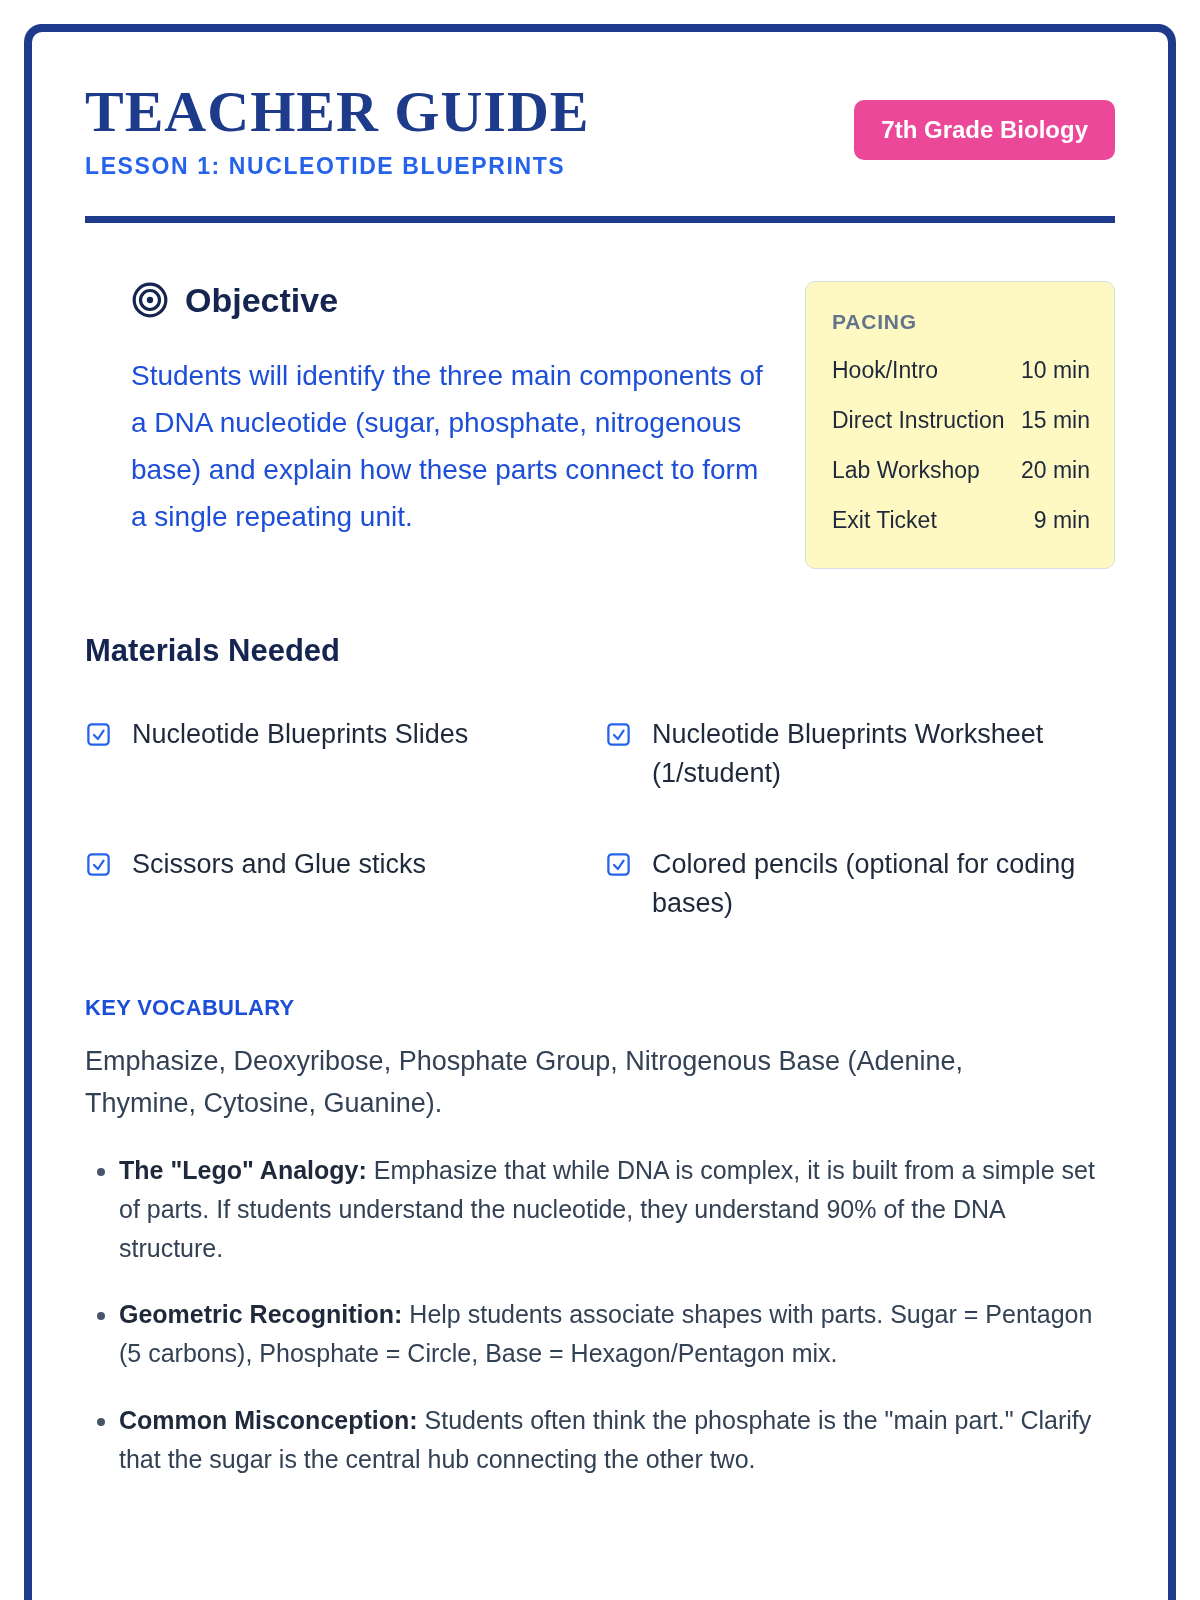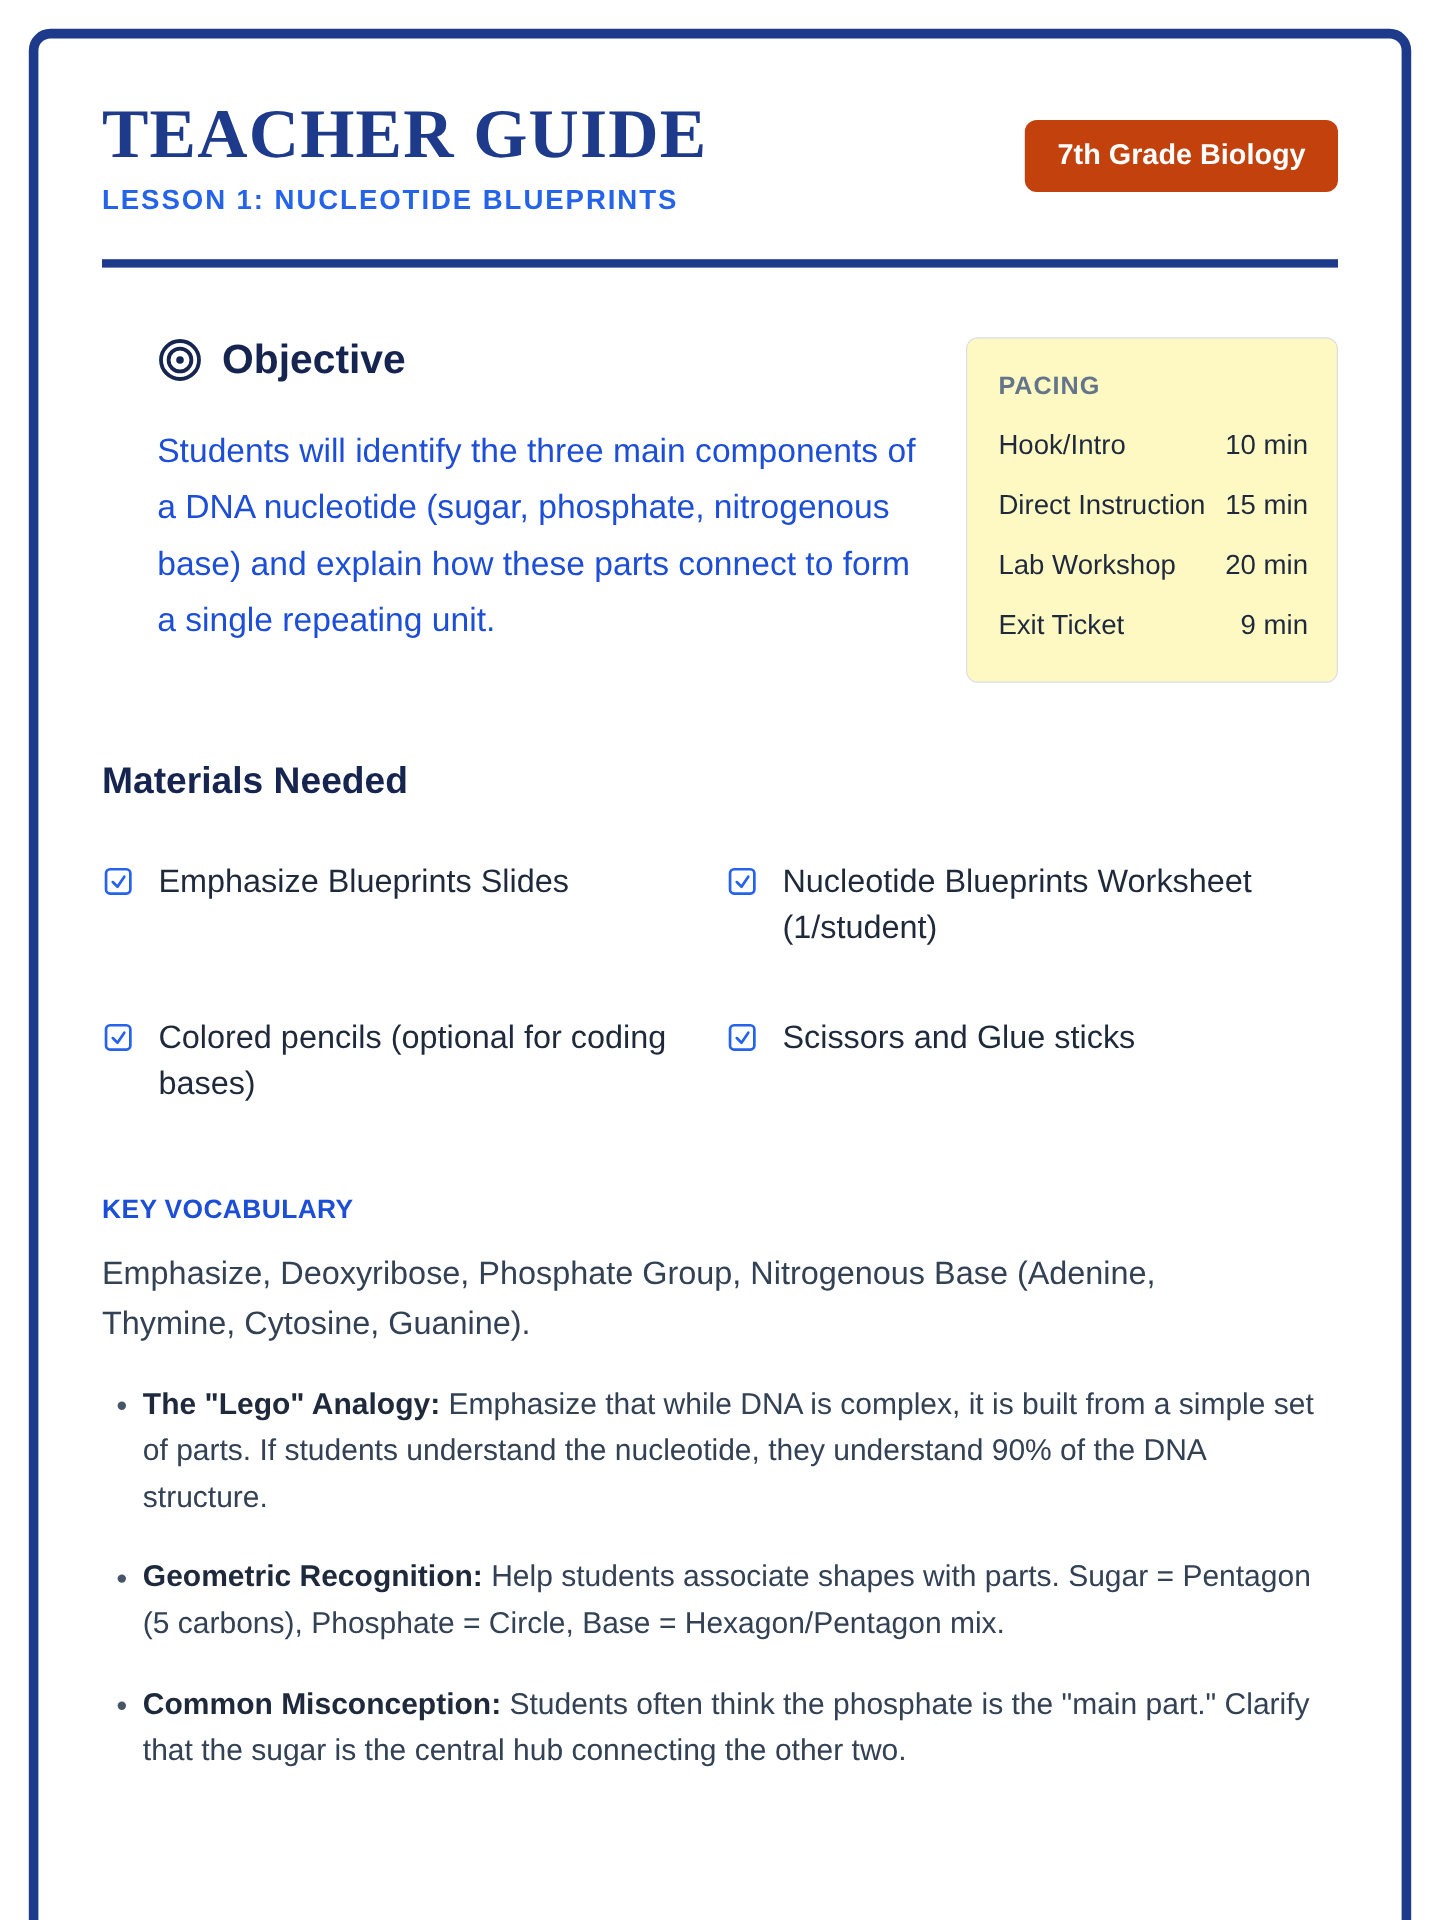--- a/index.html
+++ b/index.html
@@ -28,21 +28,21 @@
   }
   .page-subtitle {
     margin-top: 10px;
     font-size: 23px;
     font-weight: bold;
     letter-spacing: 1.6px;
     color: #2563eb;
   }
   .grade-badge {
     margin-top: 18px;
-    background: #c2410c;
+    background: #ec4899;
     color: #ffffff;
     font-size: 24px;
     font-weight: bold;
     padding: 16px 27px;
     border-radius: 10px;
     white-space: nowrap;
   }
   .header-divider { margin-top: 36px; height: 7px; background: #1e3a8a; border: none; }
 
   
@@ -153,51 +153,51 @@
   <h2 class="materials-heading">Materials Needed</h2>
   <div class="materials-grid">
 
     <div class="material-item">
       <span class="checkbox-icon">
         <svg width="27" height="27" viewBox="0 0 24 24" fill="none" stroke="#2563eb" stroke-width="2" stroke-linecap="round" stroke-linejoin="round">
           <rect x="3" y="3" width="18" height="18" rx="3"></rect>
           <polyline points="8 12.5 11.5 16 16.5 8.5"></polyline>
         </svg>
       </span>
-      <span>Emphasize Blueprints Slides</span>
+      <span>Nucleotide Blueprints Slides</span>
     </div>
 
     <div class="material-item">
       <span class="checkbox-icon">
         <svg width="27" height="27" viewBox="0 0 24 24" fill="none" stroke="#2563eb" stroke-width="2" stroke-linecap="round" stroke-linejoin="round">
           <rect x="3" y="3" width="18" height="18" rx="3"></rect>
           <polyline points="8 12.5 11.5 16 16.5 8.5"></polyline>
         </svg>
       </span>
       <span>Nucleotide Blueprints Worksheet (1/student)</span>
     </div>
 
     <div class="material-item">
       <span class="checkbox-icon">
         <svg width="27" height="27" viewBox="0 0 24 24" fill="none" stroke="#2563eb" stroke-width="2" stroke-linecap="round" stroke-linejoin="round">
           <rect x="3" y="3" width="18" height="18" rx="3"></rect>
           <polyline points="8 12.5 11.5 16 16.5 8.5"></polyline>
         </svg>
       </span>
+      <span>Scissors and Glue sticks</span>
+    </div>
+
+    <div class="material-item">
+      <span class="checkbox-icon">
+        <svg width="27" height="27" viewBox="0 0 24 24" fill="none" stroke="#2563eb" stroke-width="2" stroke-linecap="round" stroke-linejoin="round">
+          <rect x="3" y="3" width="18" height="18" rx="3"></rect>
+          <polyline points="8 12.5 11.5 16 16.5 8.5"></polyline>
+        </svg>
+      </span>
       <span>Colored pencils (optional for coding bases)</span>
-    </div>
-
-    <div class="material-item">
-      <span class="checkbox-icon">
-        <svg width="27" height="27" viewBox="0 0 24 24" fill="none" stroke="#2563eb" stroke-width="2" stroke-linecap="round" stroke-linejoin="round">
-          <rect x="3" y="3" width="18" height="18" rx="3"></rect>
-          <polyline points="8 12.5 11.5 16 16.5 8.5"></polyline>
-        </svg>
-      </span>
-      <span>Scissors and Glue sticks</span>
     </div>
 
   </div>
 
   <div class="mini-heading vocab-heading">KEY VOCABULARY</div>
   <p class="vocab-text">Emphasize, Deoxyribose, Phosphate Group, Nitrogenous Base (Adenine, Thymine, Cytosine, Guanine).</p>
 
   <ul class="tips-list">
     <li class="tip-item">
       <strong class="tip-lead">The "Lego" Analogy:</strong>

